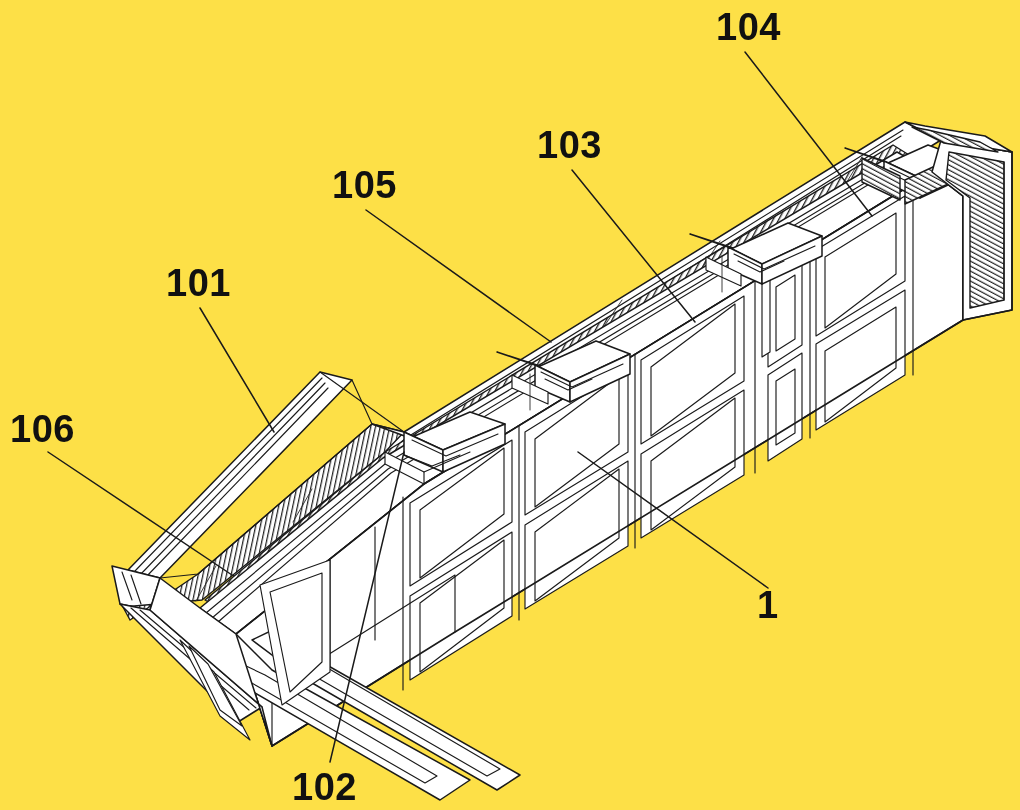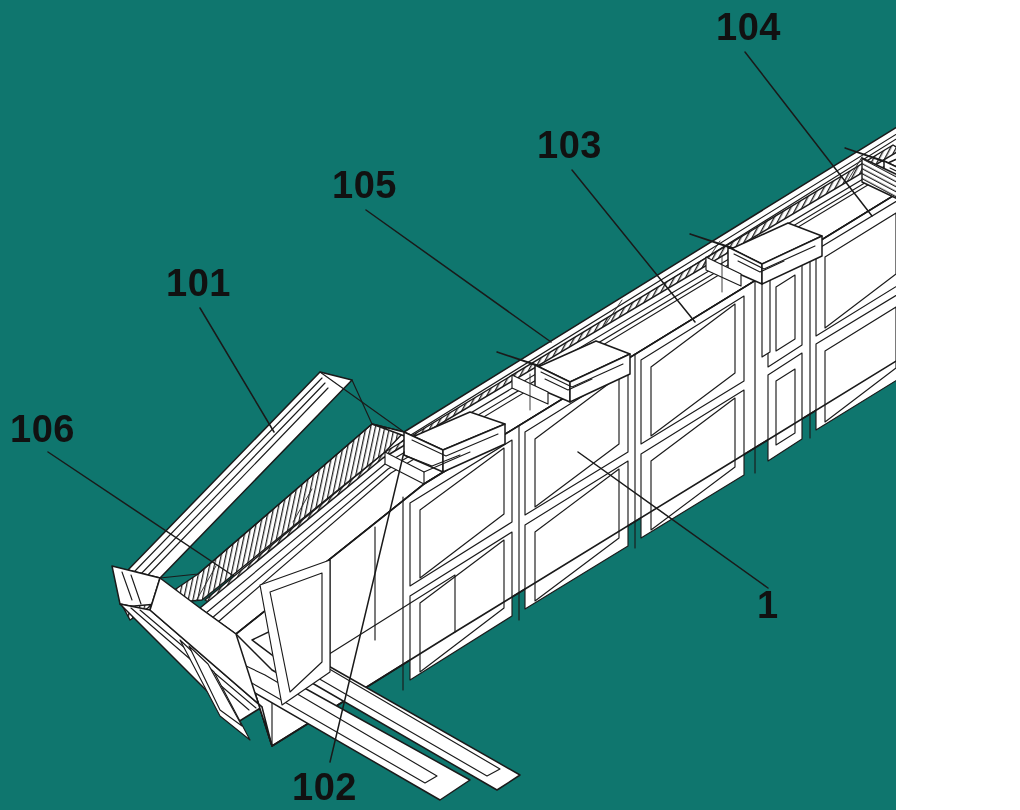--- a/index.html
+++ b/index.html
@@ -1,20 +1,20 @@
 <!DOCTYPE html>
 <html><head>
 <meta charset="utf-8">
 <title>Patent Figure</title>
 <style>
   html,body{margin:0;padding:0;background:#ffffff;}
   #stage{
     position:relative;
-    width:896px;height:810px;
-    background:#0f766e;
+    width:1020px;height:810px;
+    background:#fde047;
     font-family:"Liberation Sans", sans-serif;
     overflow:hidden;
   }
   svg#fig{position:absolute;left:0;top:0;width:1020px;height:810px;display:block;}
   .ln{fill:none;stroke:#1a1a1a;stroke-width:1.6;stroke-linejoin:round;stroke-linecap:round;}
   .ln-thin{fill:none;stroke:#1a1a1a;stroke-width:1.15;stroke-linejoin:round;stroke-linecap:round;}
   .ln-hair{fill:none;stroke:#2a2a2a;stroke-width:0.9;stroke-linejoin:round;stroke-linecap:round;}
   .face-w{fill:#ffffff;stroke:#1a1a1a;stroke-width:1.5;stroke-linejoin:round;}
   .face-w2{fill:#ffffff;stroke:#1a1a1a;stroke-width:1.15;stroke-linejoin:round;}
   .face-h{stroke:#1a1a1a;stroke-width:1.4;stroke-linejoin:round;}

